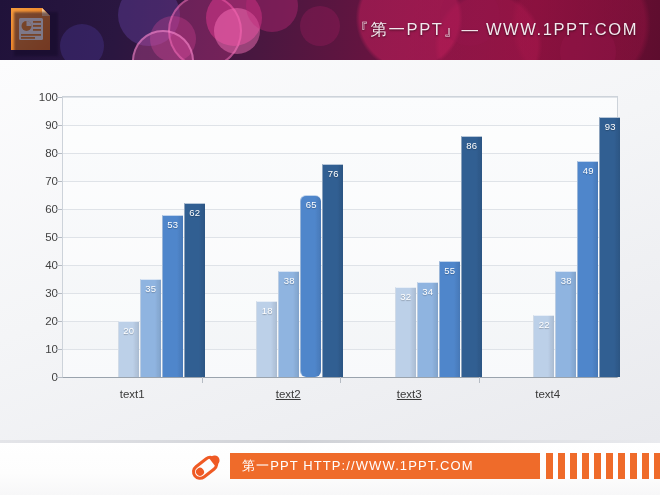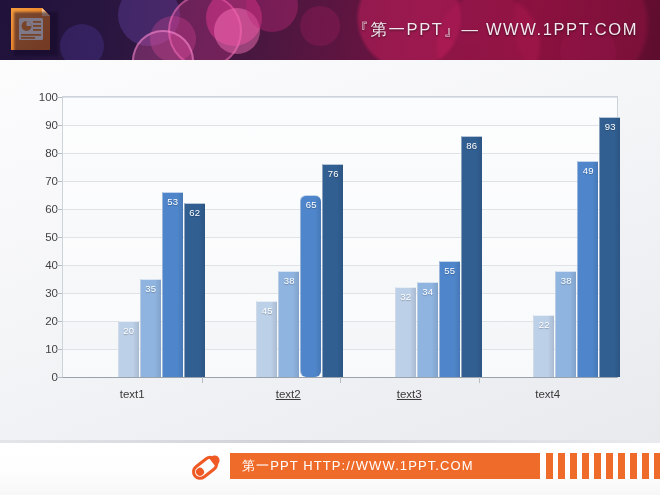--- a/index.html
+++ b/index.html
@@ -152,28 +152,28 @@
           <div class="band" style="top: 28px; height: 28px;"></div>
           <div class="gridline" style="top: 56px;"></div>
           <div class="gridline" style="top: 28px;"></div>
           <div class="gridline" style="top: 0px;"></div>
           <div class="bar" style="left: 25.75px; width: 21px; height: 56px; background: linear-gradient(90deg, rgb(188, 208, 232) 0%, rgb(188, 208, 232) 70%, rgba(0, 0, 0, 0.1) 100%) rgb(188, 208, 232); border-top: 1px solid rgba(255, 255, 255, 0.65); border-left: 1px solid rgba(255, 255, 255, 0.45);">
             <span class="val">20</span>
           </div>
           <div class="bar" style="left: 47.75px; width: 21px; height: 98px; background: linear-gradient(90deg, rgb(143, 180, 224) 0%, rgb(143, 180, 224) 70%, rgba(0, 0, 0, 0.1) 100%) rgb(143, 180, 224); border-top: 1px solid rgba(255, 255, 255, 0.65); border-left: 1px solid rgba(255, 255, 255, 0.45);">
             <span class="val">35</span>
           </div>
-          <div class="bar" style="left: 69.75px; width: 21px; height: 185px; background: linear-gradient(90deg, rgb(79, 134, 203) 0%, rgb(79, 134, 203) 70%, rgba(0, 0, 0, 0.1) 100%) rgb(79, 134, 203); border-top: 1px solid rgba(255, 255, 255, 0.65); border-left: 1px solid rgba(255, 255, 255, 0.45);">
+          <div class="bar" style="left: 69.75px; width: 21px; height: 162px; background: linear-gradient(90deg, rgb(79, 134, 203) 0%, rgb(79, 134, 203) 70%, rgba(0, 0, 0, 0.1) 100%) rgb(79, 134, 203); border-top: 1px solid rgba(255, 255, 255, 0.65); border-left: 1px solid rgba(255, 255, 255, 0.45);">
             <span class="val">53</span>
           </div>
           <div class="bar" style="left: 91.75px; width: 21px; height: 173.6px; background: linear-gradient(90deg, rgb(49, 95, 146) 0%, rgb(49, 95, 146) 70%, rgba(0, 0, 0, 0.1) 100%) rgb(49, 95, 146); border-top: 1px solid rgba(255, 255, 255, 0.65); border-left: 1px solid rgba(255, 255, 255, 0.45);">
             <span class="val">62</span>
           </div>
           <div class="bar" style="left: 164.25px; width: 21px; height: 75.6px; background: linear-gradient(90deg, rgb(188, 208, 232) 0%, rgb(188, 208, 232) 70%, rgba(0, 0, 0, 0.1) 100%) rgb(188, 208, 232); border-top: 1px solid rgba(255, 255, 255, 0.65); border-left: 1px solid rgba(255, 255, 255, 0.45);">
-            <span class="val">45</span>
+            <span class="val">18</span>
           </div>
           <div class="bar" style="left: 186.25px; width: 21px; height: 106.4px; background: linear-gradient(90deg, rgb(143, 180, 224) 0%, rgb(143, 180, 224) 70%, rgba(0, 0, 0, 0.1) 100%) rgb(143, 180, 224); border-top: 1px solid rgba(255, 255, 255, 0.65); border-left: 1px solid rgba(255, 255, 255, 0.45);">
             <span class="val">38</span>
           </div>
           <div class="bar" style="left: 208.25px; width: 21px; height: 182px; background: linear-gradient(90deg, rgb(79, 134, 203) 0%, rgb(79, 134, 203) 70%, rgba(0, 0, 0, 0.1) 100%) rgb(79, 134, 203); border-top: 1px solid rgba(255, 255, 255, 0.65); border-left: 1px solid rgba(255, 255, 255, 0.45); border-radius: 6px;">
             <span class="val">65</span>
           </div>
           <div class="bar" style="left: 230.25px; width: 21px; height: 212.8px; background: linear-gradient(90deg, rgb(49, 95, 146) 0%, rgb(49, 95, 146) 70%, rgba(0, 0, 0, 0.1) 100%) rgb(49, 95, 146); border-top: 1px solid rgba(255, 255, 255, 0.65); border-left: 1px solid rgba(255, 255, 255, 0.45);">
             <span class="val">76</span>
           </div>

